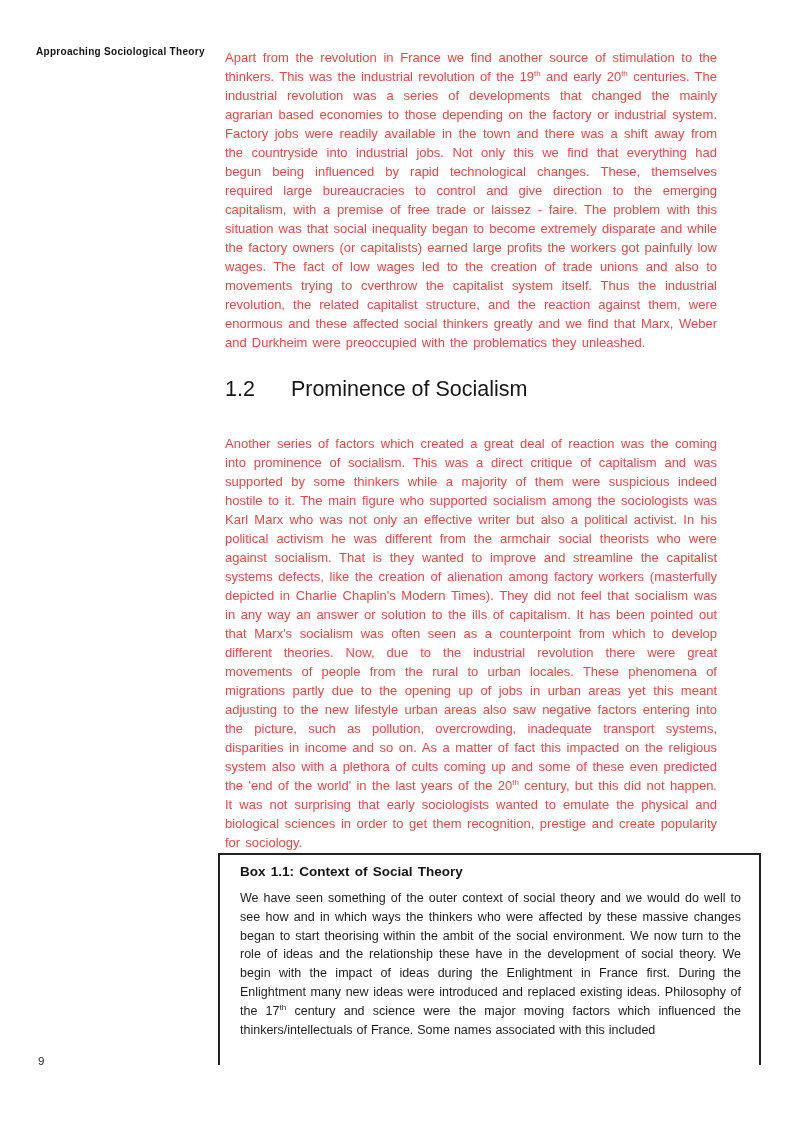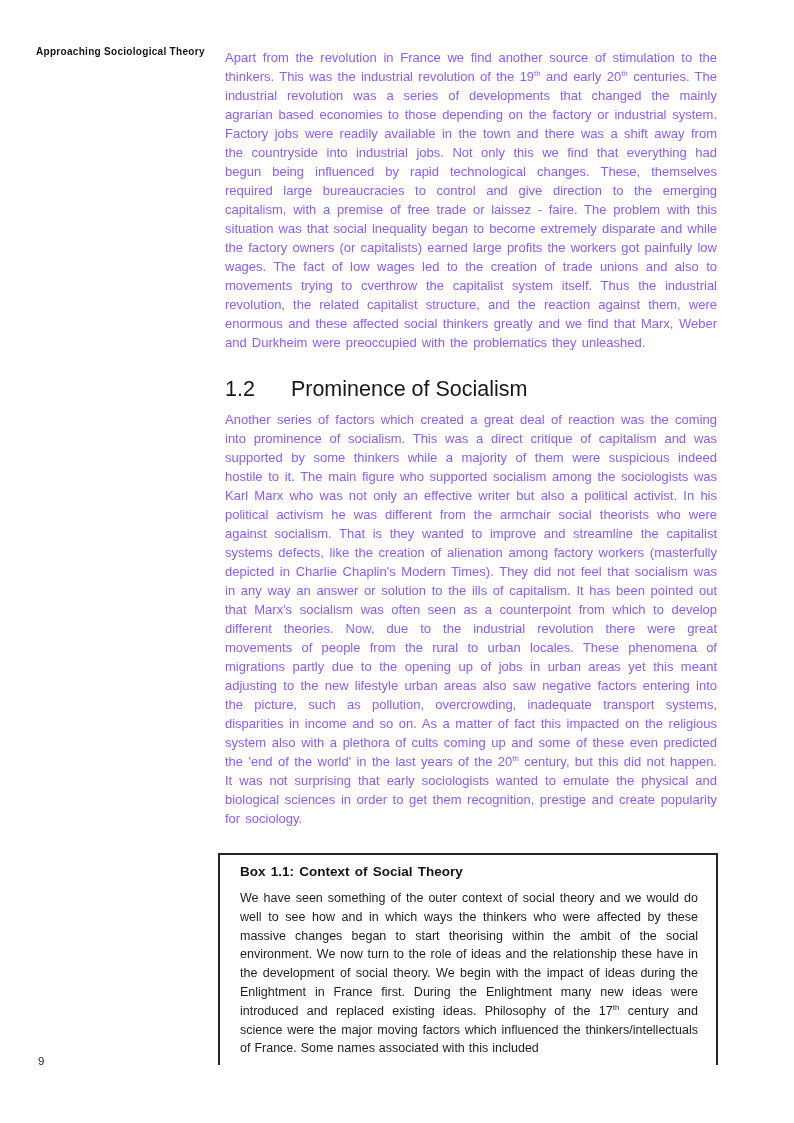--- a/index.html
+++ b/index.html
@@ -27,45 +27,45 @@
     color: #141414;
   }
   .body-para {
     position: absolute;
     left: 225px;
     width: 492px;
     font-size: 13px;
     line-height: 19px;
     text-align: justify;
     word-spacing: 1.5px;
-    color: #8b5cf6;
+    color: #ef4444;
   }
   #para-1 { top: 48px; }
-  #para-2 { top: 410px; }
+  #para-2 { top: 434px; }
   .section-heading {
     position: absolute;
     left: 225px;
     top: 377px;
     font-size: 21.5px;
     font-weight: 400;
     color: #161616;
     white-space: nowrap;
   }
   .section-heading .num { margin-right: 36px; }
   sup {
     font-size: 8px;
     vertical-align: super;
     line-height: 0;
     word-spacing: 0;
   }
   .callout-box {
     position: absolute;
     left: 218px;
     top: 853px;
-    width: 500px;
+    width: 543px;
     height: 212px;
     border: 2px solid #222222;
     border-bottom: none;
     background: #ffffff;
     overflow: hidden;
   }
   .callout-box .box-title {
     margin: 9px 20px 0 20px;
     font-size: 13.5px;
     font-weight: bold;

